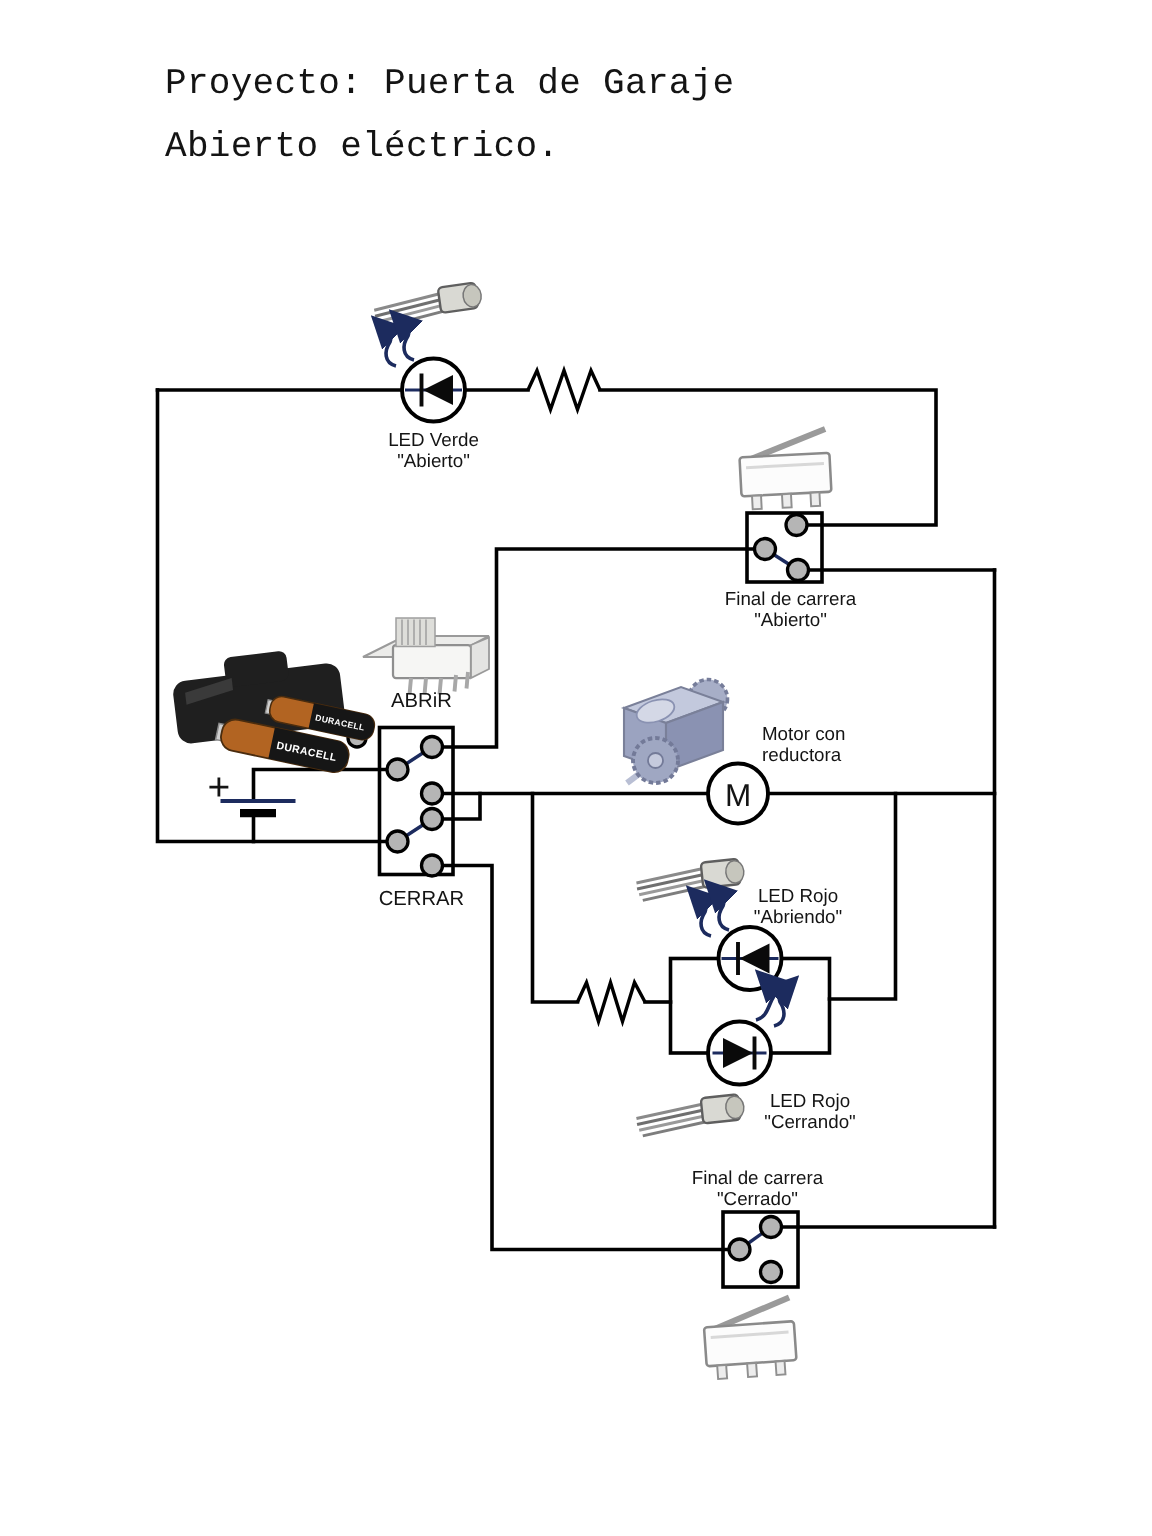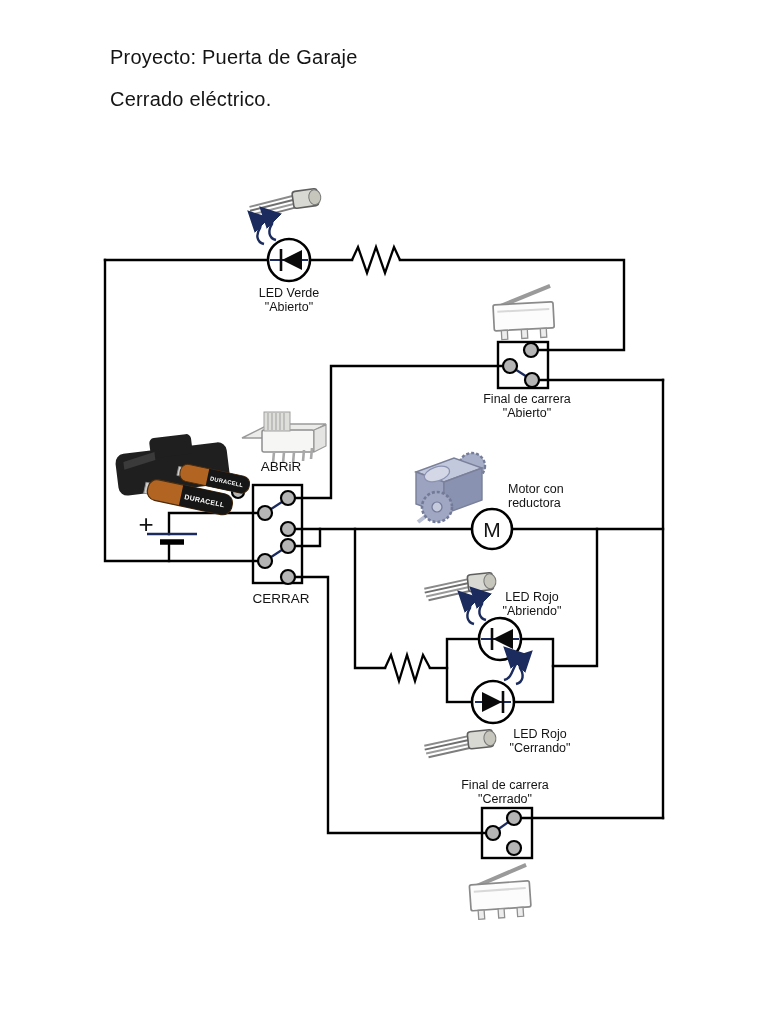--- a/index.html
+++ b/index.html
@@ -1,34 +1,34 @@
 <!DOCTYPE html>
 <html><head>
 <meta charset="utf-8">
 <style>
   html,body{margin:0;padding:0;}
   body{
     width:768px;height:1024px;background:#ffffff;position:relative;overflow:hidden;
     font-family:"Liberation Sans",sans-serif;
   }
   .title-block{position:absolute;left:110px;top:36px;color:#141414;}
-  .title-line{font-size:20px;line-height:42px;letter-spacing:.2px;}
+  .title-line{font-size:24px;line-height:42px;letter-spacing:.2px;font-family:Liberation Mono, monospace;}
   svg text{font-family:"Liberation Sans",sans-serif;fill:#141414;}
   .lbl{font-size:12.5px;}
   .lbl-switch{font-size:13.5px;}
   .motor-m{font-size:21px;}
   .plus{font-size:26px;}
   .brand{font-size:7px;font-weight:bold;fill:#ffffff;letter-spacing:.3px;}
 </style>
 </head>
 <body>
 
 <div class="title-block">
   <div class="title-line">Proyecto: Puerta de Garaje</div>
-  <div class="title-line">Cerrado eléctrico.</div>
+  <div class="title-line">Abierto eléctrico.</div>
 </div>
 
 <svg width="768" height="1024" viewBox="0 0 768 1024" style="position:absolute;left:0;top:0;">
   <defs>
     <marker id="ah" markerWidth="9" markerHeight="9" refX="5" refY="4.5" orient="auto">
       <path d="M0,0 L9,4.5 L0,9 Z" fill="#1c2b5e"></path>
     </marker>
 
     <g id="led-photo">
       <line x1="0" y1="15" x2="46" y2="10" stroke="#8a8a8a" stroke-width="2"></line>

